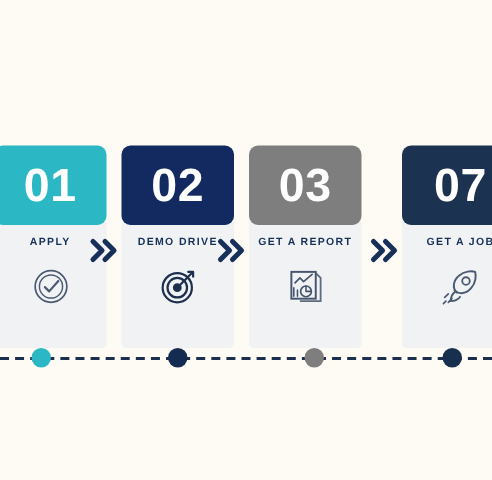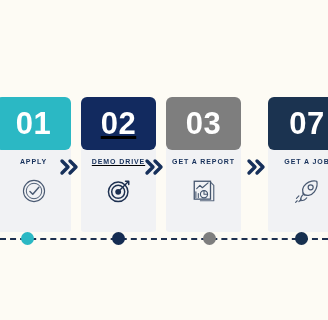--- a/index.html
+++ b/index.html
@@ -68,21 +68,21 @@
   }
   .step-icon {
     margin-top: 13px;
     width: 26px;
     height: 26px;
     display: block;
   }
 
   
   .step-1 { left: -4px; }
-  .step-2 { left: 81px; text-decoration: underline; }
+  .step-2 { left: 81px; }
   .step-3 { left: 166px; }
   .step-4 { left: 268px; width: 78px; }
 
   
   .chevron {
     position: absolute;
     top: 158px;
     width: 22px;
     height: 18px;
     z-index: 3;

